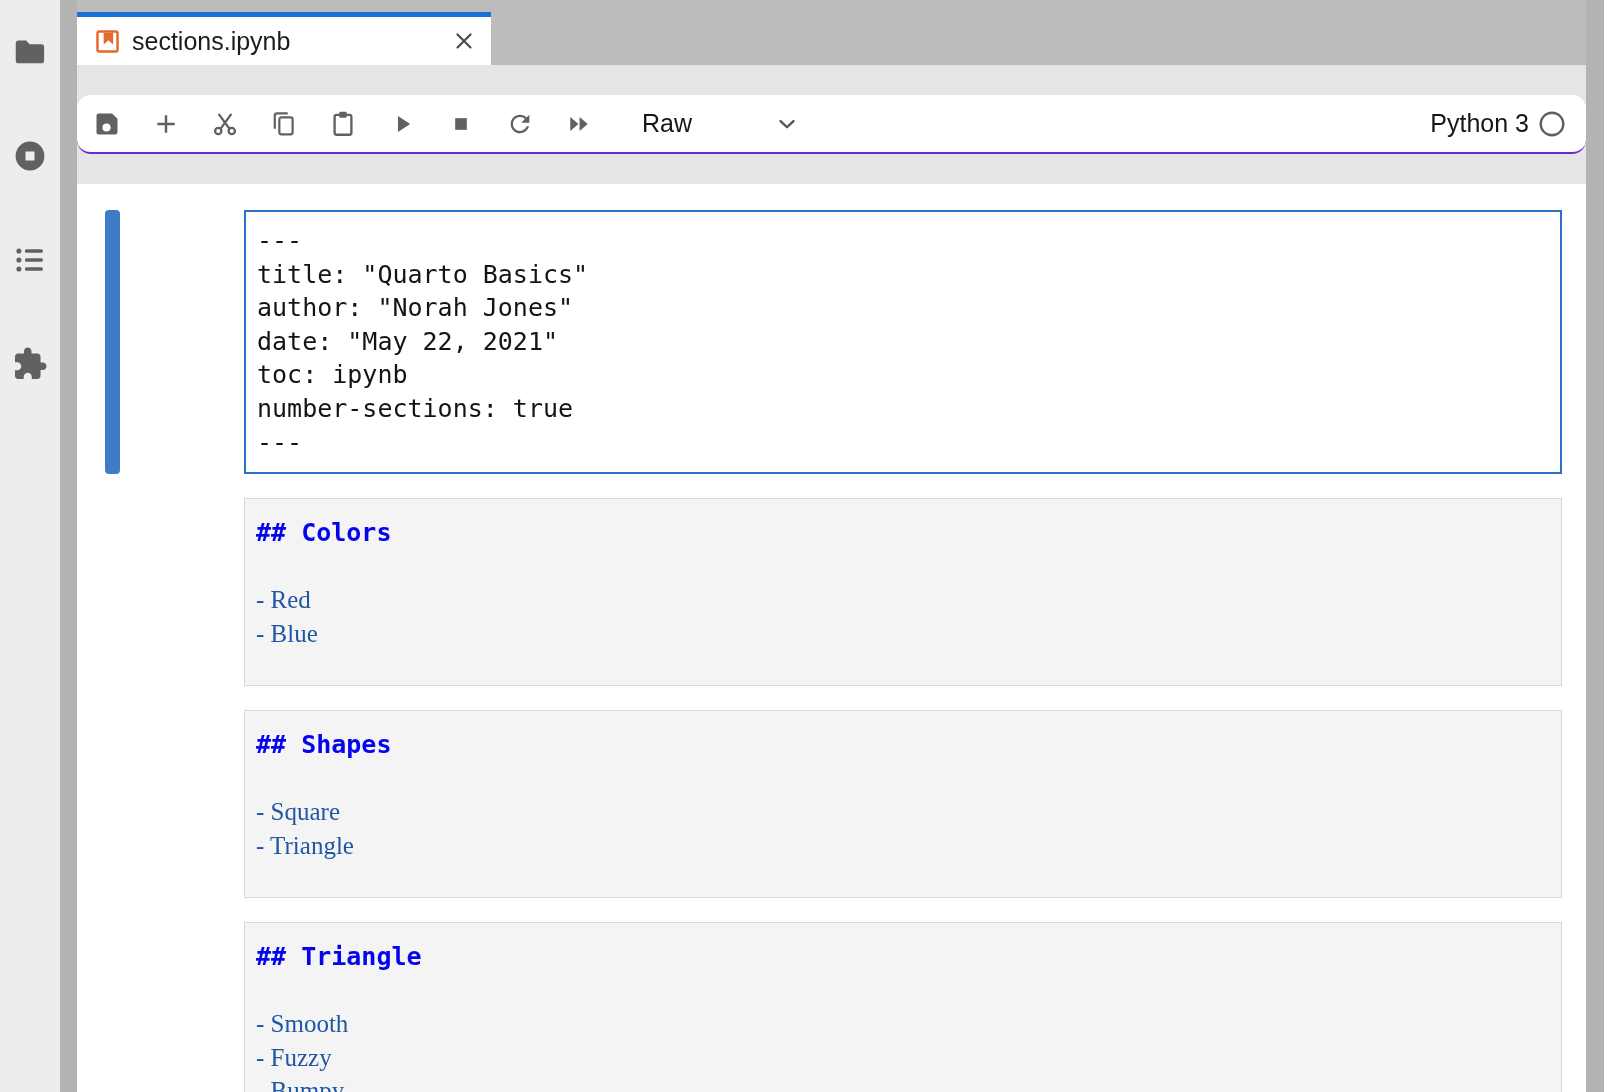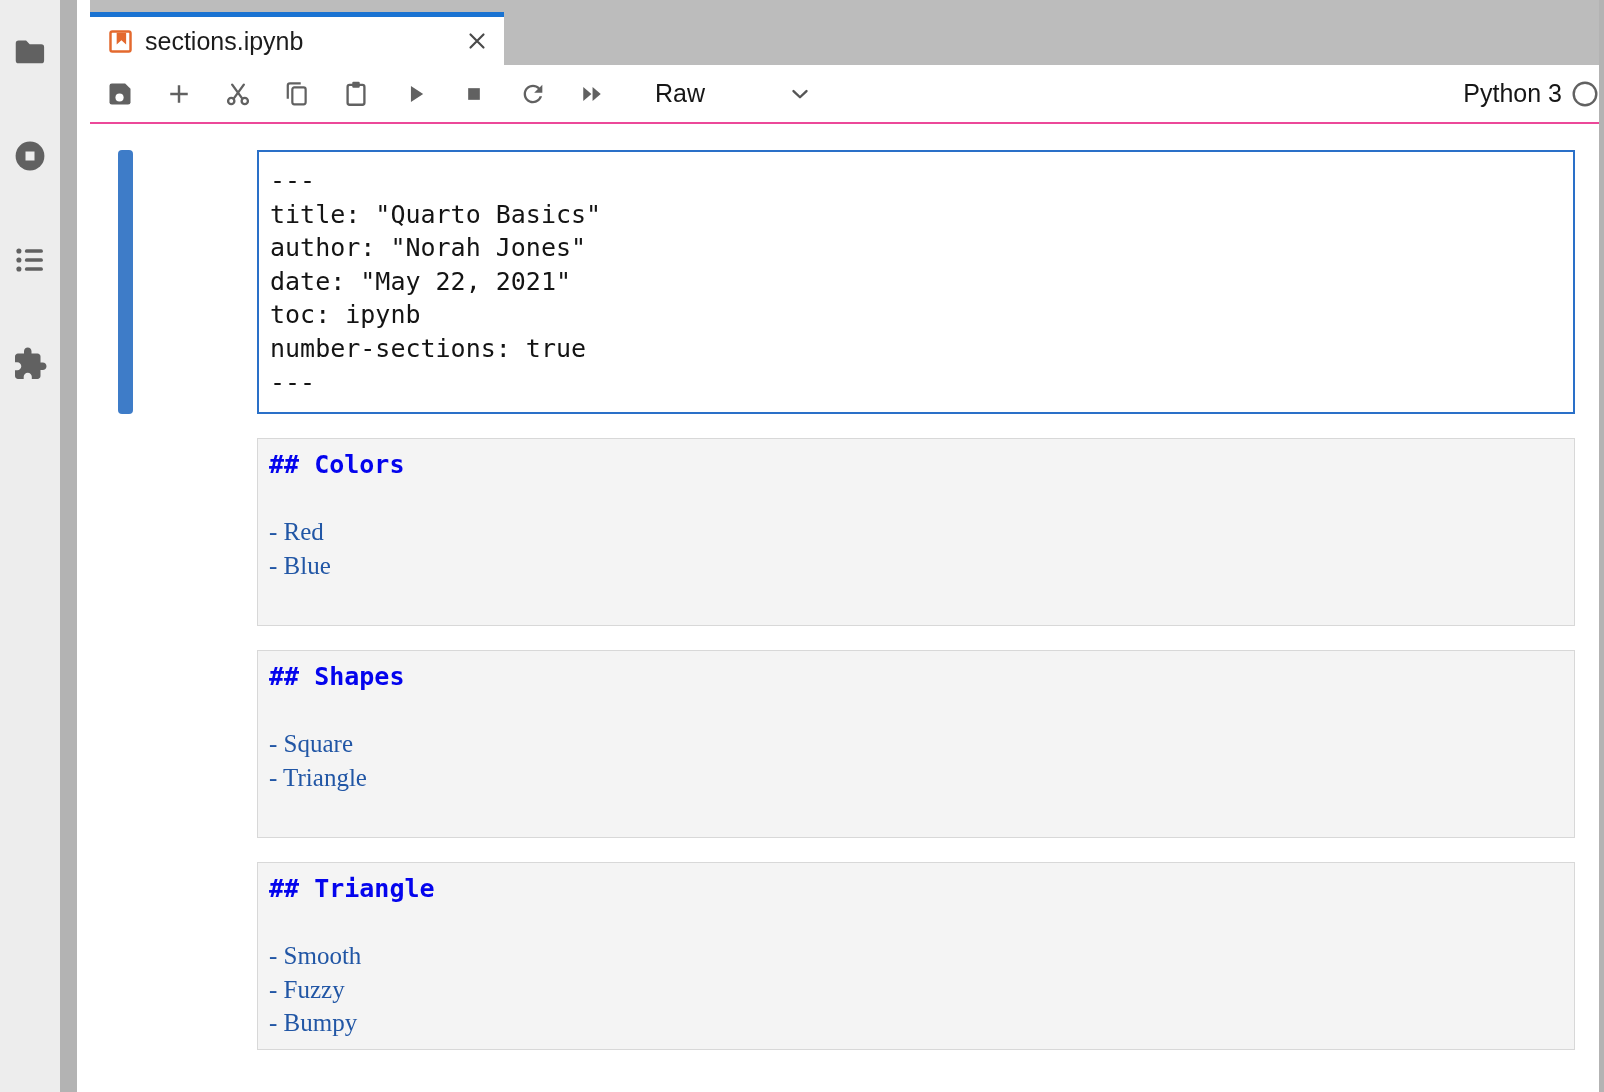--- a/index.html
+++ b/index.html
@@ -8,56 +8,56 @@
 
   
   .sidebar{position:absolute;left:0;top:0;width:60px;height:100%;background:#ededed;}
   .side-btn{position:absolute;left:12px;width:36px;height:36px;display:flex;align-items:center;justify-content:center;background:none;border:none;padding:0;cursor:pointer;}
   .side-btn svg{width:36px;height:36px;display:block;}
 
   .splitter{position:absolute;left:60px;top:0;width:17px;height:100%;background:#b3b3b3;}
   .right-strip{position:absolute;left:1586px;top:0;width:18px;height:100%;background:#b3b3b3;}
 
   
-  .main{position:absolute;left:90px;top:0;width:1509px;height:100%;background:#e5e5e5;display:flex;flex-direction:column;}
+  .main{position:absolute;left:77px;top:0;width:1509px;height:100%;background:#e5e5e5;display:flex;flex-direction:column;gap:30px;}
 
   
   .tabbar{height:65px;flex:none;background:#bcbcbc;position:relative;}
   .tab{position:absolute;left:0;top:12px;width:414px;height:53px;background:#ffffff;border-top:5px solid #1a73d2;box-sizing:border-box;display:flex;align-items:center;padding:0 14px 0 17px;cursor:pointer;}
   .tab-icon{width:27px;height:27px;flex:none;}
   .tab-title{margin-left:11px;font-size:25px;color:#1c1c1c;flex:1;white-space:nowrap;overflow:hidden;}
   .tab-close{width:26px;height:26px;flex:none;background:none;border:none;padding:0;cursor:pointer;}
   .tab-close svg{width:26px;height:26px;display:block;}
 
   
-  .toolbar{height:57px;flex:none;background:#ffffff;border-bottom:2px solid #ec4899;box-sizing:content-box;display:flex;align-items:center;padding-left:15px;}
+  .toolbar{height:57px;flex:none;background:#ffffff;border-bottom:2px solid #6d28d9;box-sizing:content-box;display:flex;align-items:center;padding-left:15px;border-radius:14px;}
   .tb-btn{width:30px;height:30px;flex:none;margin-right:29px;display:flex;align-items:center;justify-content:center;background:none;border:none;padding:0;cursor:pointer;}
   .tb-btn svg{width:28px;height:28px;display:block;}
   .celltype{display:flex;align-items:center;margin-left:19px;cursor:pointer;}
   .celltype-label{font-size:25px;color:#161616;}
   .celltype .chev{margin-left:82px;width:26px;height:26px;}
-  .toolbar-right{margin-left:auto;display:flex;align-items:center;padding-right:0;}
+  .toolbar-right{margin-left:auto;display:flex;align-items:center;padding-right:20px;}
   .kernel-name{font-size:25px;color:#161616;margin-right:9px;}
   .kernel-status{width:28px;height:28px;background:none;border:none;padding:0;cursor:pointer;display:flex;}
   .kernel-status svg{width:28px;height:28px;display:block;}
 
   
   .notebook{flex:1;position:relative;background:#ffffff;}
   .collapser{position:absolute;left:28px;top:26px;width:15px;height:264px;background:#3e7cc8;border-radius:4px;cursor:pointer;}
   .cell{position:absolute;left:167px;width:1318px;box-sizing:border-box;cursor:text;}
   .cell-raw{top:26px;height:264px;background:#ffffff;border:2.5px solid #2a70c8;}
   .cell-md{background:#f4f4f4;border:1.5px solid #d8d8d8;height:188px;}
   .cell-md1{top:314px;}
   .cell-md2{top:526px;}
   .cell-md3{top:738px;}
   .code{font-family:"DejaVu Sans Mono",monospace;font-size:25px;color:#141414;}
   .cell-raw .code{padding:12px 11px;}
   .cell-md .code{padding:9px 11px;}
   .code-line{line-height:33.6px;white-space:pre;min-height:33.6px;}
-  .md-h{color:#0404ed;font-weight:bold;}
+  .md-h{color:#0404ed;font-weight:bold;margin-top:8px;}
   .md-li{color:#2156a5;font-family:Liberation Serif, serif;}
 </style>
 </head>
 <body>
 
 <div id="app">
 
   <div class="sidebar">
     <button class="side-btn" style="top:34px">
       <span>

